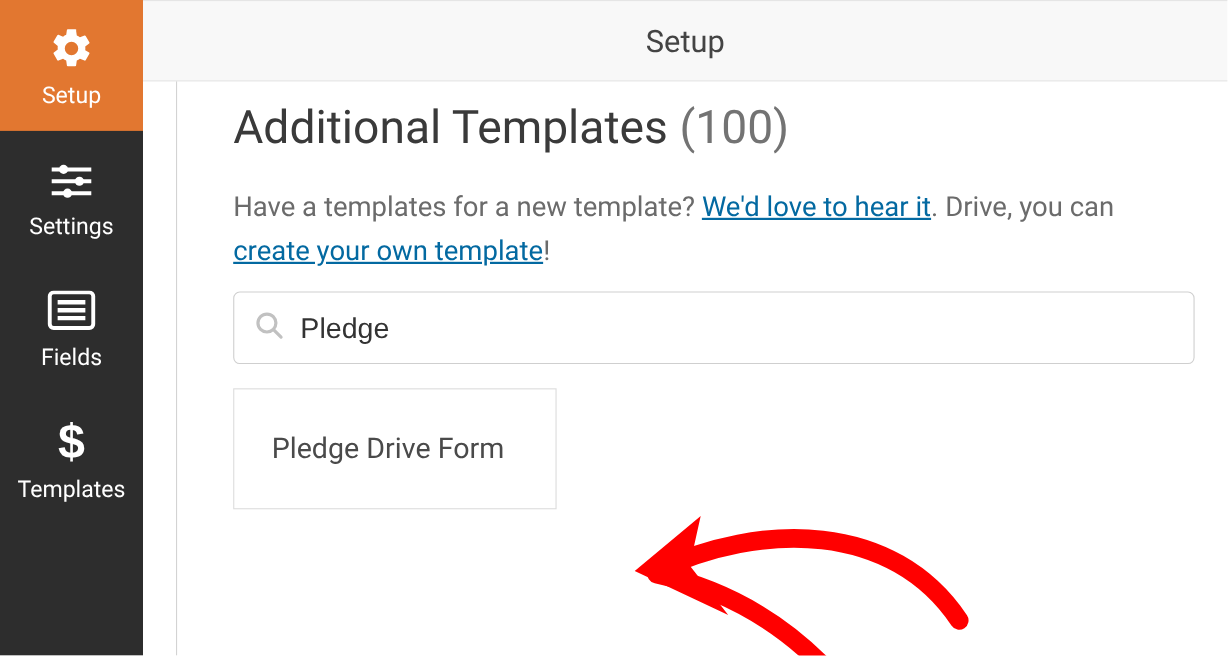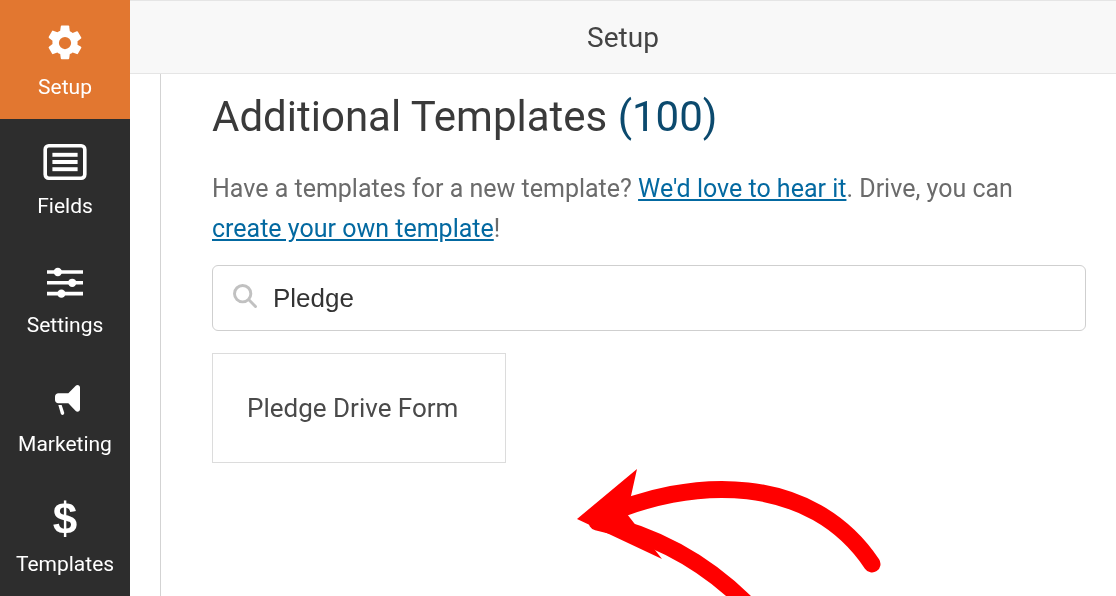--- a/index.html
+++ b/index.html
@@ -68,21 +68,21 @@
     .content {
       padding: 18px 30px 0 82px;
       position: relative;
     }
     .heading {
       font-size: 42px;
       font-weight: 400;
       color: #3a3a3a;
     }
     .heading-count {
-      color: #0c4a6e;
+      color: #737373;
     }
     .subtext {
       margin-top: 28px;
       font-size: 25px;
       color: #6b6b6b;
       line-height: 1.6;
     }
     .subtext a {
       color: #0369a1;
       text-decoration: underline;
@@ -132,51 +132,43 @@
       <svg width="42" height="42" viewBox="0 0 24 24">
           <path d="M19.14,12.94a7.07,7.07,0,0,0,.05-.94,7.07,7.07,0,0,0-.05-.94l2.03-1.58a.5.5,0,0,0,.12-.64l-1.92-3.32a.5.5,0,0,0-.6-.22l-2.39.96a7.22,7.22,0,0,0-1.62-.94l-.36-2.54A.5.5,0,0,0,13.9,2h-3.8a.5.5,0,0,0-.49.42L9.25,4.96a7.22,7.22,0,0,0-1.62.94l-2.39-.96a.5.5,0,0,0-.6.22L2.72,8.48a.5.5,0,0,0,.12.64l2.03,1.58a7.07,7.07,0,0,0-.05.94,7.07,7.07,0,0,0,.05.94L2.84,14.16a.5.5,0,0,0-.12.64l1.92,3.32a.5.5,0,0,0,.6.22l2.39-.96a7.22,7.22,0,0,0,1.62.94l.36,2.54a.5.5,0,0,0,.49.42h3.8a.5.5,0,0,0,.49-.42l.36-2.54a7.22,7.22,0,0,0,1.62-.94l2.39.96a.5.5,0,0,0,.6-.22l1.92-3.32a.5.5,0,0,0-.12-.64ZM12,15.5A3.5,3.5,0,1,1,15.5,12,3.5,3.5,0,0,1,12,15.5Z"></path>
         </svg>
     </span>
     <span>Setup</span>
   </div>
 
   <div class="sidebar-item">
     <span class="sidebar-icon">
       <svg width="44" height="36" viewBox="0 0 24 20">
-          <rect x="1" y="1" width="22" height="18" rx="2" fill="none" stroke="#fff" stroke-width="2"></rect>
-          <line x1="5" y1="6" x2="19" y2="6" stroke="#fff" stroke-width="2.2"></line>
-          <line x1="5" y1="10" x2="19" y2="10" stroke="#fff" stroke-width="2.2"></line>
-          <line x1="5" y1="14" x2="19" y2="14" stroke="#fff" stroke-width="2.2"></line>
-        </svg>
-    </span>
-    <span>Fields</span>
-  </div>
-
-  <div class="sidebar-item">
-    <span class="sidebar-icon">
-      <svg width="44" height="36" viewBox="0 0 24 20">
           <line x1="2" y1="5" x2="22" y2="5" stroke="#fff" stroke-width="2"></line>
           <circle cx="8" cy="5" r="2.3" fill="#fff"></circle>
           <line x1="2" y1="11" x2="22" y2="11" stroke="#fff" stroke-width="2"></line>
           <circle cx="16" cy="11" r="2.3" fill="#fff"></circle>
           <line x1="2" y1="17" x2="22" y2="17" stroke="#fff" stroke-width="2"></line>
           <circle cx="10" cy="17" r="2.3" fill="#fff"></circle>
         </svg>
     </span>
     <span>Settings</span>
   </div>
 
   <div class="sidebar-item">
     <span class="sidebar-icon">
-      <svg width="44" height="40" viewBox="0 0 24 24">
-          <path d="M21 4v13.5c0 .83-.67 1.5-1.5 1.5-.4 0-.77-.15-1.06-.44L14 14H8c-1.1 0-2-.9-2-2v-2c0-1.1.9-2 2-2h6l4.44-4.56c.29-.29.67-.44 1.06-.44.83 0 1.5.67 1.5 1.5zM8 15h2l1.5 4.5c.2.59-.25 1.5-1 1.5-.45 0-.85-.3-1-.72L8 15z"></path>
-        </svg>
-    </span>
-    <span>Marketing</span>
-  </div>
+      <svg width="44" height="36" viewBox="0 0 24 20">
+          <rect x="1" y="1" width="22" height="18" rx="2" fill="none" stroke="#fff" stroke-width="2"></rect>
+          <line x1="5" y1="6" x2="19" y2="6" stroke="#fff" stroke-width="2.2"></line>
+          <line x1="5" y1="10" x2="19" y2="10" stroke="#fff" stroke-width="2.2"></line>
+          <line x1="5" y1="14" x2="19" y2="14" stroke="#fff" stroke-width="2.2"></line>
+        </svg>
+    </span>
+    <span>Fields</span>
+  </div>
+
 
   <div class="sidebar-item" style="height:121px;">
     <span class="sidebar-icon">
       <svg width="28" height="44" viewBox="0 0 12 22">
           <text x="6" y="18" text-anchor="middle" font-size="22" font-weight="bold" fill="#fff" font-family="Arial">$</text>
         </svg>
     </span>
     <span>Templates</span>
   </div>
 

